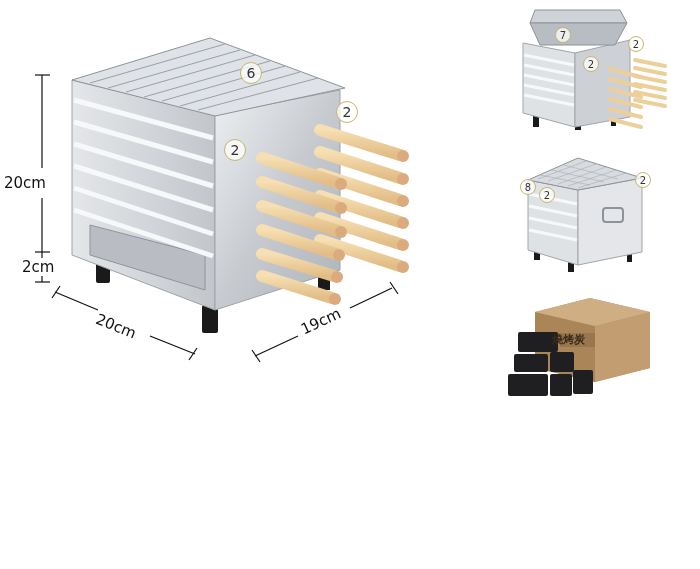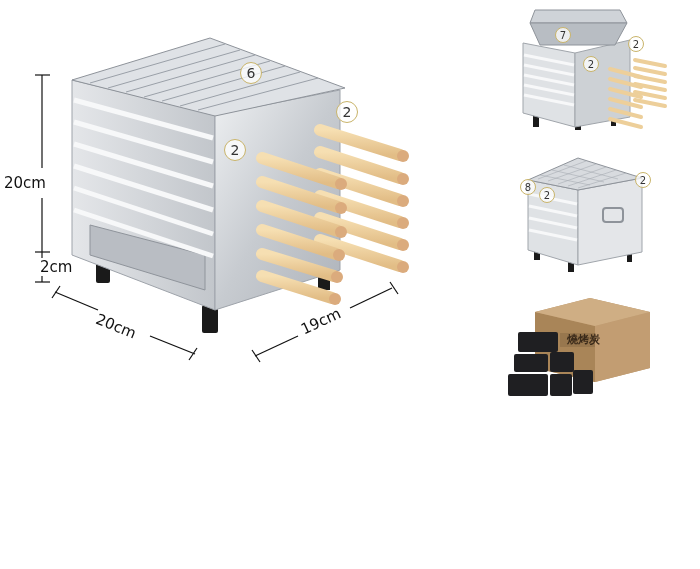--- a/index.html
+++ b/index.html
@@ -115,21 +115,21 @@
       <line x1="189" y1="360" x2="197" y2="348"></line>
 
       <line x1="255" y1="356" x2="298" y2="336"></line>
       <line x1="252" y1="350" x2="260" y2="362"></line>
       <line x1="350" y1="308" x2="392" y2="288"></line>
       <line x1="390" y1="282" x2="398" y2="294"></line>
     </g>
   </svg>
 
   <span class="abs dimtext" style="left:4px;top:174px;">20cm</span>
-  <span class="abs dimtext" style="left:40px;top:258px;">2cm</span>
+  <span class="abs dimtext" style="left:22px;top:258px;">2cm</span>
   <span class="abs dimtext" style="left:100px;top:310px;transform:rotate(22deg);transform-origin:left top;">20cm</span>
   <span class="abs dimtext" style="left:298px;top:322px;transform:rotate(-25deg);transform-origin:left top;">19cm</span>
 
   <div class="badge lg" style="left:240px;top:62px;">6</div>
   <div class="badge lg" style="left:336px;top:101px;">2</div>
   <div class="badge lg" style="left:224px;top:139px;">2</div>
 </div>
 
 <div class="abs" style="left:515px;top:5px;width:155px;height:125px;">
   <svg width="155" height="125" viewBox="0 0 155 125">
@@ -207,14 +207,14 @@
     <rect x="60" y="43" width="35" height="14" fill="#3a2a1a" opacity="0.15"></rect>
     <g fill="#1f1f22">
       <rect x="18" y="42" width="40" height="20" rx="2"></rect>
       <rect x="14" y="64" width="34" height="18" rx="2"></rect>
       <rect x="50" y="62" width="24" height="20" rx="2"></rect>
       <rect x="8" y="84" width="40" height="22" rx="2"></rect>
       <rect x="50" y="84" width="22" height="22" rx="2"></rect>
       <rect x="73" y="80" width="20" height="24" rx="2"></rect>
     </g>
   </svg>
-  <span class="abs" style="left:67px;top:42px;font-size:11px;color:#3a2a1a;font-weight:bold;font-family:'DejaVu Sans',sans-serif;">燒烤炭</span>
+  <span class="abs" style="left:52px;top:42px;font-size:11px;color:#3a2a1a;font-weight:bold;font-family:'DejaVu Sans',sans-serif;">燒烤炭</span>
 </div>
 
 </body></html>

